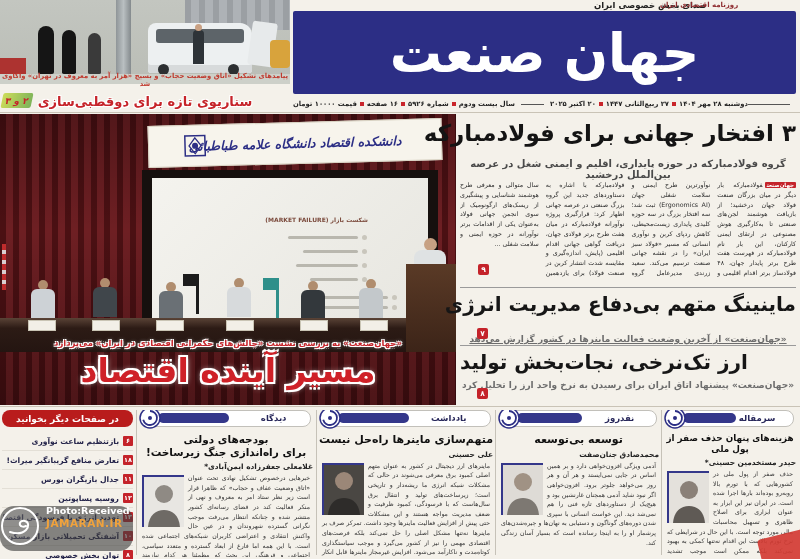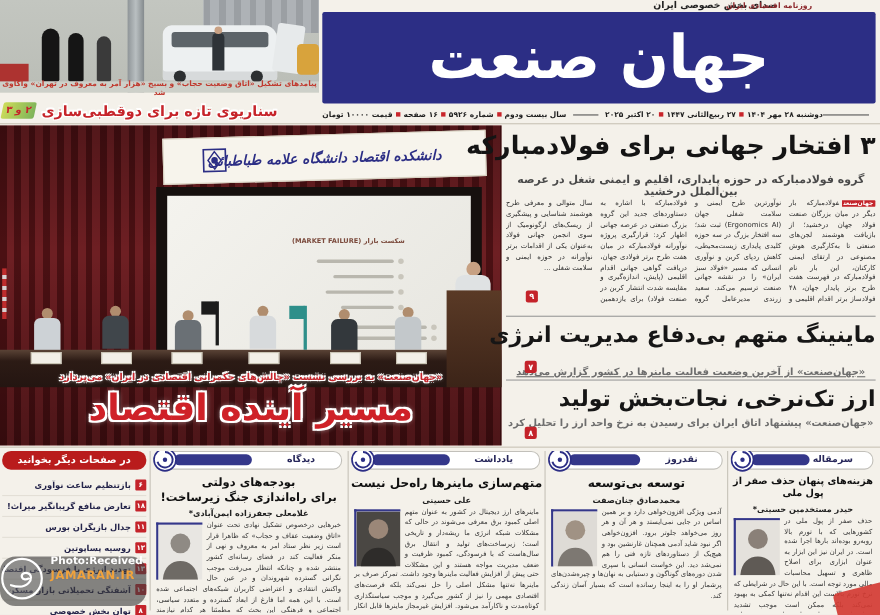--- a/index.html
+++ b/index.html
@@ -76,42 +76,42 @@
 
   
   .art{left:460px;width:336px;overflow:visible;}
   .lead-head{top:6px;width:336px;text-align:center;font-size:23px;font-weight:900;color:#141414;white-space:nowrap;}
   .lead-sub{top:44px;width:336px;text-align:center;font-size:10px;font-weight:700;color:#4a4a4a;}
   .lead-body{top:66px;width:336px;height:100px;column-count:4;column-gap:7px;
              font-size:6.3px;line-height:1.55;text-align:justify;color:#2d2d2d;overflow:hidden;}
   .body-tag{background:#c4232a;color:#fff;font-size:5.5px;font-weight:700;padding:0 2px;border-radius:1px;margin-left:2px;}
   .pbadge{position:absolute;width:11px;height:11px;background:#c4232a;border-radius:2px;color:#fff;
           font-size:7.5px;font-weight:900;display:flex;align-items:center;justify-content:center;}
-  .sub-head{width:336px;text-align:right;font-size:20px;font-weight:900;color:#161616;white-space:nowrap;}
+  .sub-head{width:336px;text-align:left;font-size:20px;font-weight:900;color:#161616;white-space:nowrap;}
   .sub-sub{width:336px;text-align:center;font-size:9px;font-weight:700;color:#6d6d6d;}
 
   
   .vline{width:1px;background:#c6c2b8;top:410px;height:145px;}
   .rm-header{left:2px;top:410px;width:131px;height:17px;background:#b91c1c;border-radius:8px;color:#fff;
              display:flex;align-items:center;justify-content:center;font-size:9px;font-weight:800;}
   .rm-list{left:2px;top:432px;width:131px;}
   .rm-row{display:flex;align-items:center;height:18px;border-bottom:1px solid #e3dfd6;}
   .rm-row:last-child{border-bottom:none;}
   .rm-badge{width:10px;height:10px;background:#c4232a;border-radius:1px;color:#fff;font-size:6.5px;font-weight:900;
             display:flex;align-items:center;justify-content:center;margin-left:4px;flex:0 0 auto;}
   .rm-label{font-size:7.6px;font-weight:800;color:#24244a;white-space:nowrap;overflow:hidden;}
 
   .col{top:410px;height:147px;overflow:hidden;}
   .pill{position:relative;height:15px;border:1px solid #c2c0ba;border-radius:8px;background:#fff;margin:0 2px;}
   .pill .cap{position:absolute;left:16px;top:2px;width:42%;height:10px;background:#34378a;border-radius:6px;}
   .pill .lbl{position:absolute;right:14%;top:0;line-height:14px;font-size:8.5px;font-weight:800;color:#27275a;}
   .pill .ico{position:absolute;left:-3px;top:-4px;width:22px;height:22px;}
   .col-title{margin-top:6px;text-align:center;font-weight:900;color:#101010;white-space:pre-line;line-height:1.25;}
   .t11{font-size:11px;} .t10{font-size:10.5px;} .t9{font-size:8.8px;}
-  .col-author{text-align:center;font-size:7.4px;font-weight:800;color:#222;margin:3px 0 2px;}
+  .col-author{text-align:right;font-size:7.4px;font-weight:800;color:#222;margin:3px 0 2px;}
   .col-body{font-size:6.2px;line-height:1.55;text-align:justify;color:#333;padding:0 3px;}
   .a-photo{float:left;width:40px;height:50px;margin:2px 4px 2px 0;border-top:2px solid #34378a;border-left:2px solid #34378a;}
 
   
   .wm{left:0;top:506px;width:133px;height:45px;background:rgba(62,62,62,.62);border-radius:14px;
       display:flex;align-items:flex-start;direction:ltr;padding-left:0;box-sizing:border-box;}
   .wm-texts{margin-left:6px;line-height:1.15;}
   .wm-l1{color:#fff;font-weight:800;font-size:9.5px;}
   .wm-l2{color:#f0a23c;font-weight:800;font-size:10.5px;letter-spacing:.5px;}
   .red-frag{left:760px;top:534px;width:48px;height:32px;background:#d23b33;transform:rotate(-14deg);

